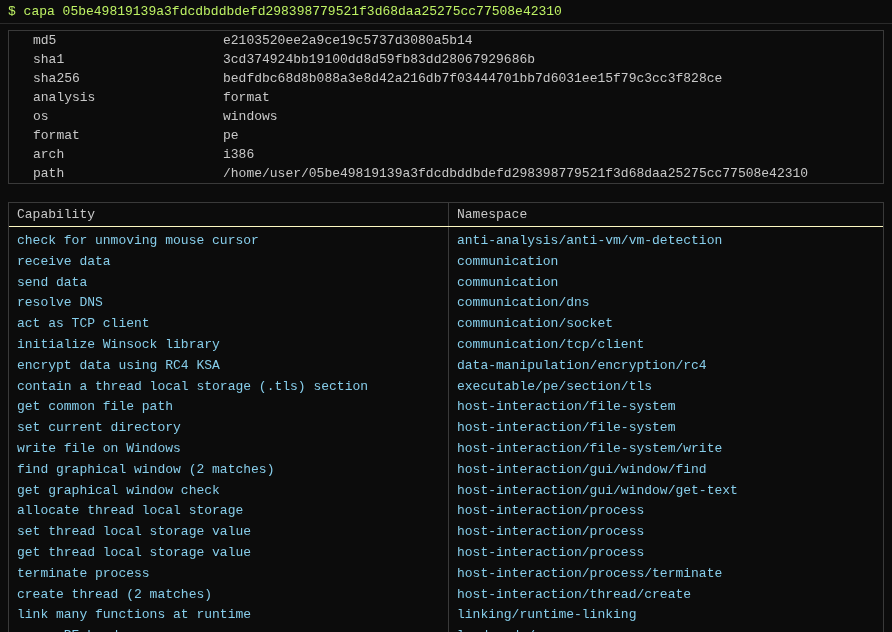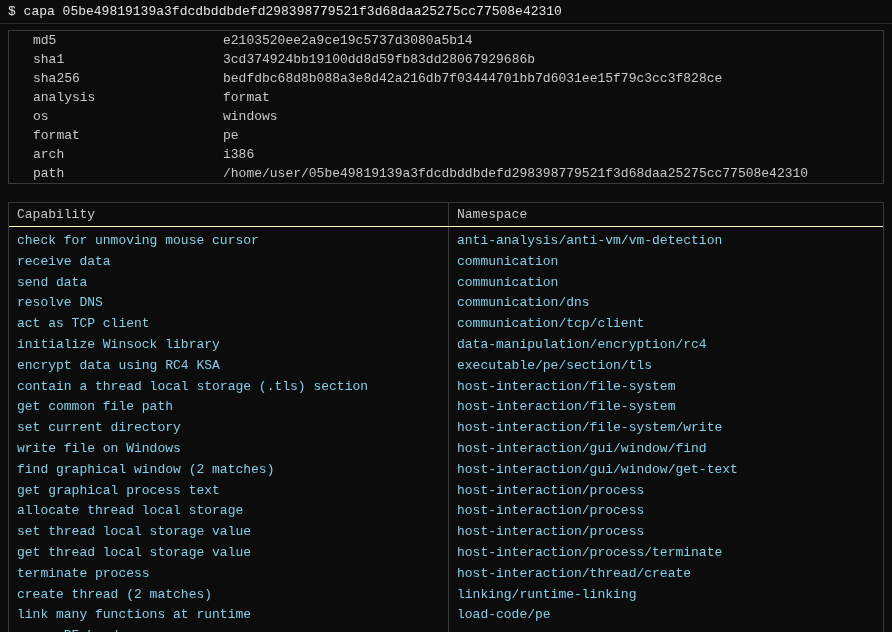--- a/index.html
+++ b/index.html
@@ -26,21 +26,21 @@
 
     .title-bar {
       background-color: #0c0c0c;
       color: #c8c8c8;
       padding: 4px 8px;
       font-size: 13px;
       border-bottom: 1px solid #2a2a2a;
     }
 
     .title-bar span {
-      color: #e5e5e5;
+      color: #bef264;
     }
 
     .metadata-section {
       border: 1px solid #3a3a3a;
       margin: 6px 8px;
       padding: 0;
     }
 
     .metadata-table {
       width: 100%;
@@ -178,34 +178,35 @@
           <span class="cap-row">send data</span>
           <span class="cap-row">resolve DNS</span>
           <span class="cap-row">act as TCP client</span>
           <span class="cap-row">initialize Winsock library</span>
           <span class="cap-row">encrypt data using RC4 KSA</span>
           <span class="cap-row">contain a thread local storage (.tls) section</span>
           <span class="cap-row">get common file path</span>
           <span class="cap-row">set current directory</span>
           <span class="cap-row">write file on Windows</span>
           <span class="cap-row">find graphical window (2 matches)</span>
-          <span class="cap-row">get graphical process text</span>
+          <span class="cap-row">get graphical window check</span>
           <span class="cap-row">allocate thread local storage</span>
           <span class="cap-row">set thread local storage value</span>
           <span class="cap-row">get thread local storage value</span>
           <span class="cap-row">terminate process</span>
           <span class="cap-row">create thread (2 matches)</span>
           <span class="cap-row">link many functions at runtime</span>
           <span class="cap-row">parse PE header</span>
         </div>
       <div class="cap-col-namespace" id="ns-col">
           <span class="ns-row">anti-analysis/anti-vm/vm-detection</span>
           <span class="ns-row">communication</span>
           <span class="ns-row">communication</span>
           <span class="ns-row">communication/dns</span>
+          <span class="ns-row">communication/socket</span>
           <span class="ns-row">communication/tcp/client</span>
           <span class="ns-row">data-manipulation/encryption/rc4</span>
           <span class="ns-row">executable/pe/section/tls</span>
           <span class="ns-row">host-interaction/file-system</span>
           <span class="ns-row">host-interaction/file-system</span>
           <span class="ns-row">host-interaction/file-system/write</span>
           <span class="ns-row">host-interaction/gui/window/find</span>
           <span class="ns-row">host-interaction/gui/window/get-text</span>
           <span class="ns-row">host-interaction/process</span>
           <span class="ns-row">host-interaction/process</span>

